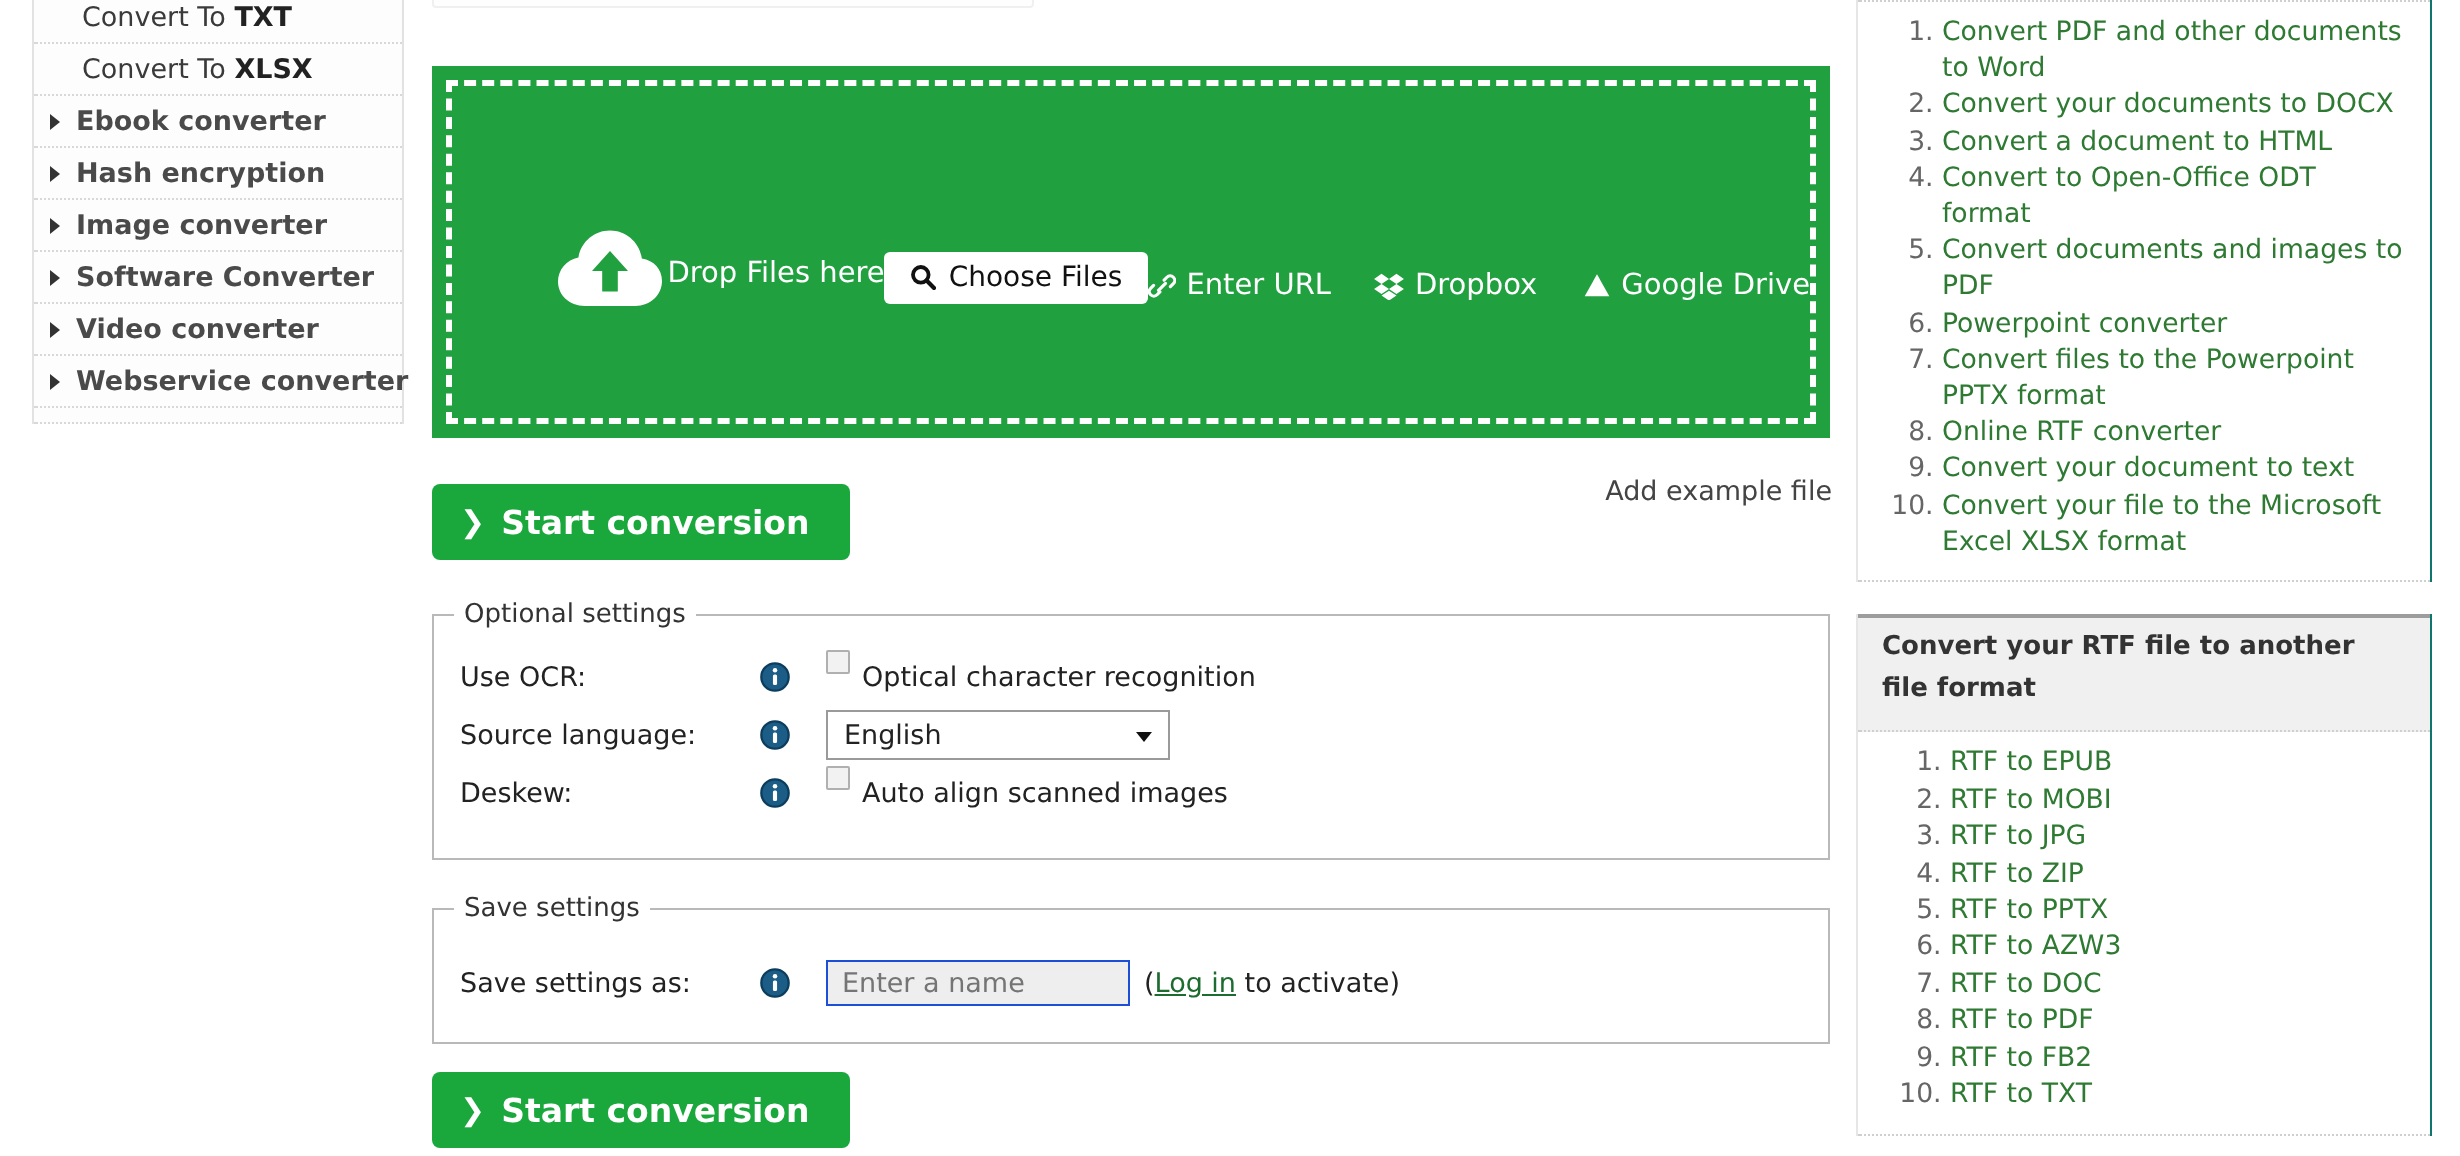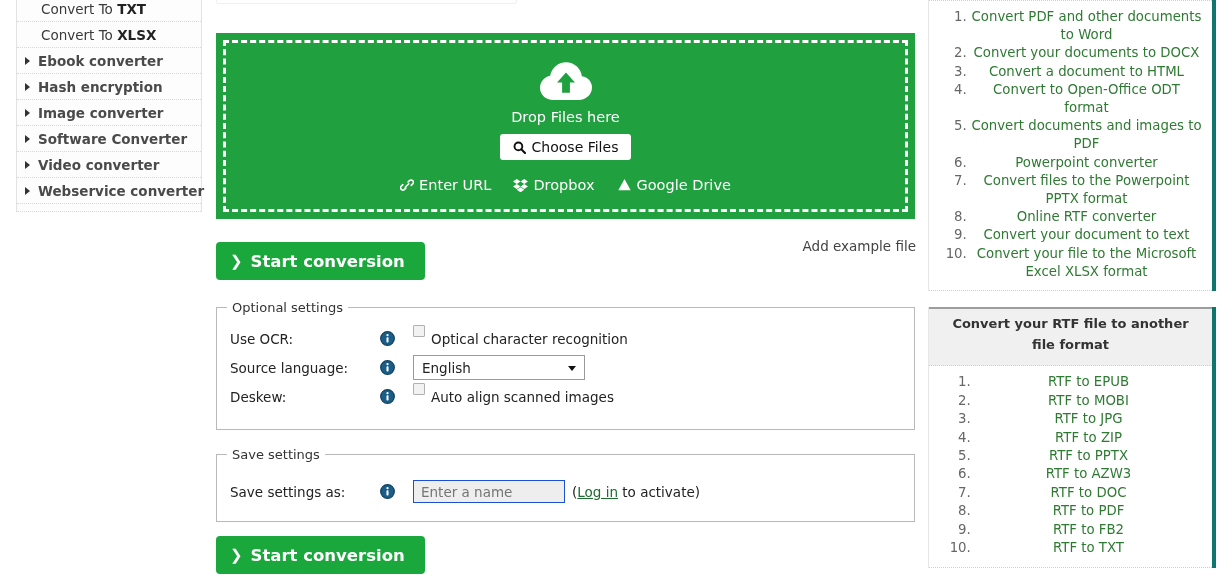--- a/index.html
+++ b/index.html
@@ -57,23 +57,24 @@
   
   .dropzone {
     position: absolute; left: 0; top: 33px;
     width: 699px; height: 186px;
     background: #20a03f;
     padding: 7px;
   }
   .dropzone-inner {
     width: 100%; height: 100%;
     border: 3px dashed #ffffff;
-    display: flex; flex-direction: column;
+    display: flex; flex-direction: row;
     align-items: center;
     padding-top: 16px;
+    justify-content: flex-end;
   }
   .cloud-icon { width: 58px; height: 44px; }
   .drop-text {
     margin-top: 6px;
     color: #ffffff;
     font-size: 14.5px;
   }
   .choose-files {
     margin-top: 9px;
     background: #ffffff;
@@ -190,23 +191,22 @@
     padding: 0 7px;
   }
   .save-note { margin-left: 7px; font-size: 13.5px; color: #222; }
   .save-note a { color: #1c6b2f; }
   .start-row-2 { position: absolute; left: 0; top: 536px; }
 
   
   .rail { position: absolute; left: 928px; top: 0; width: 288px; }
   .rail-box {
     border-left: 1px solid #e6e6e6;
-    border-right: 4px solid #0f766e;
+    border-right: 1px solid #0f766e;
     background: #ffffff;
-    text-align: center;
   }
   .rail-head {
     background: #f0f0f0;
     border-top: 2px solid #9d9d9d;
     border-bottom: 1px dotted #cfcfcf;
     padding: 4px 12px 10px 12px;
     font-size: 13px;
     font-weight: bold;
     color: #333;
     line-height: 1.62;

